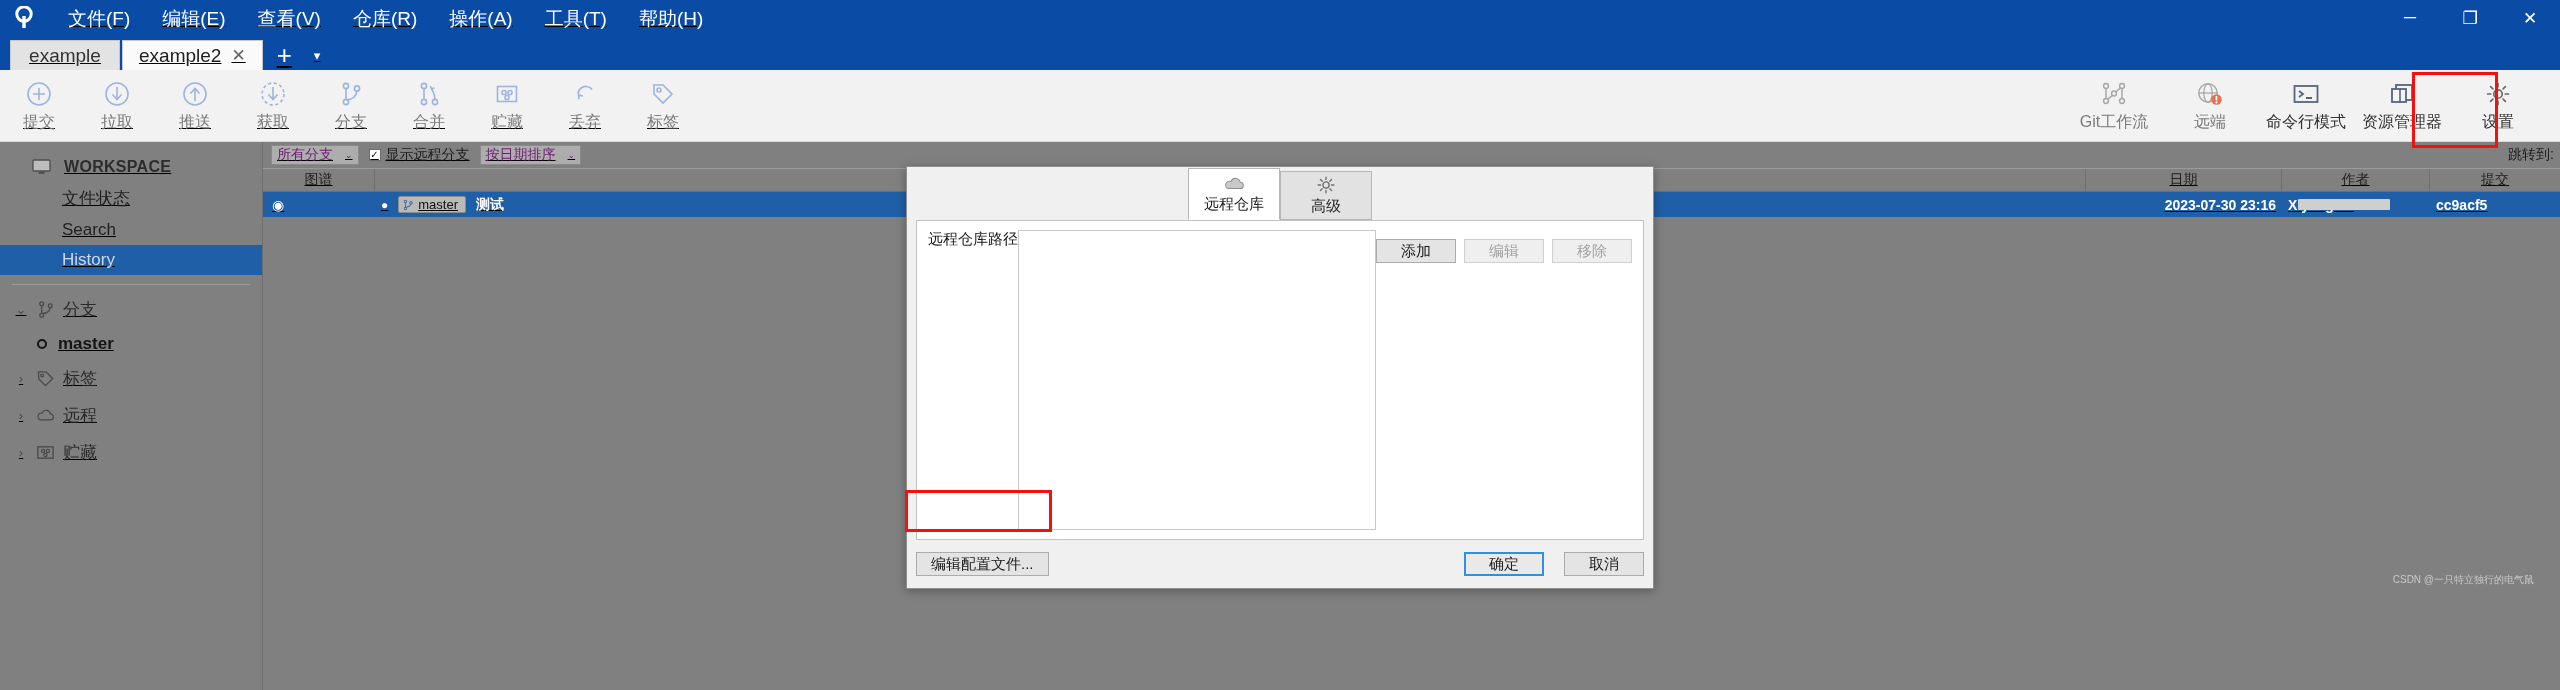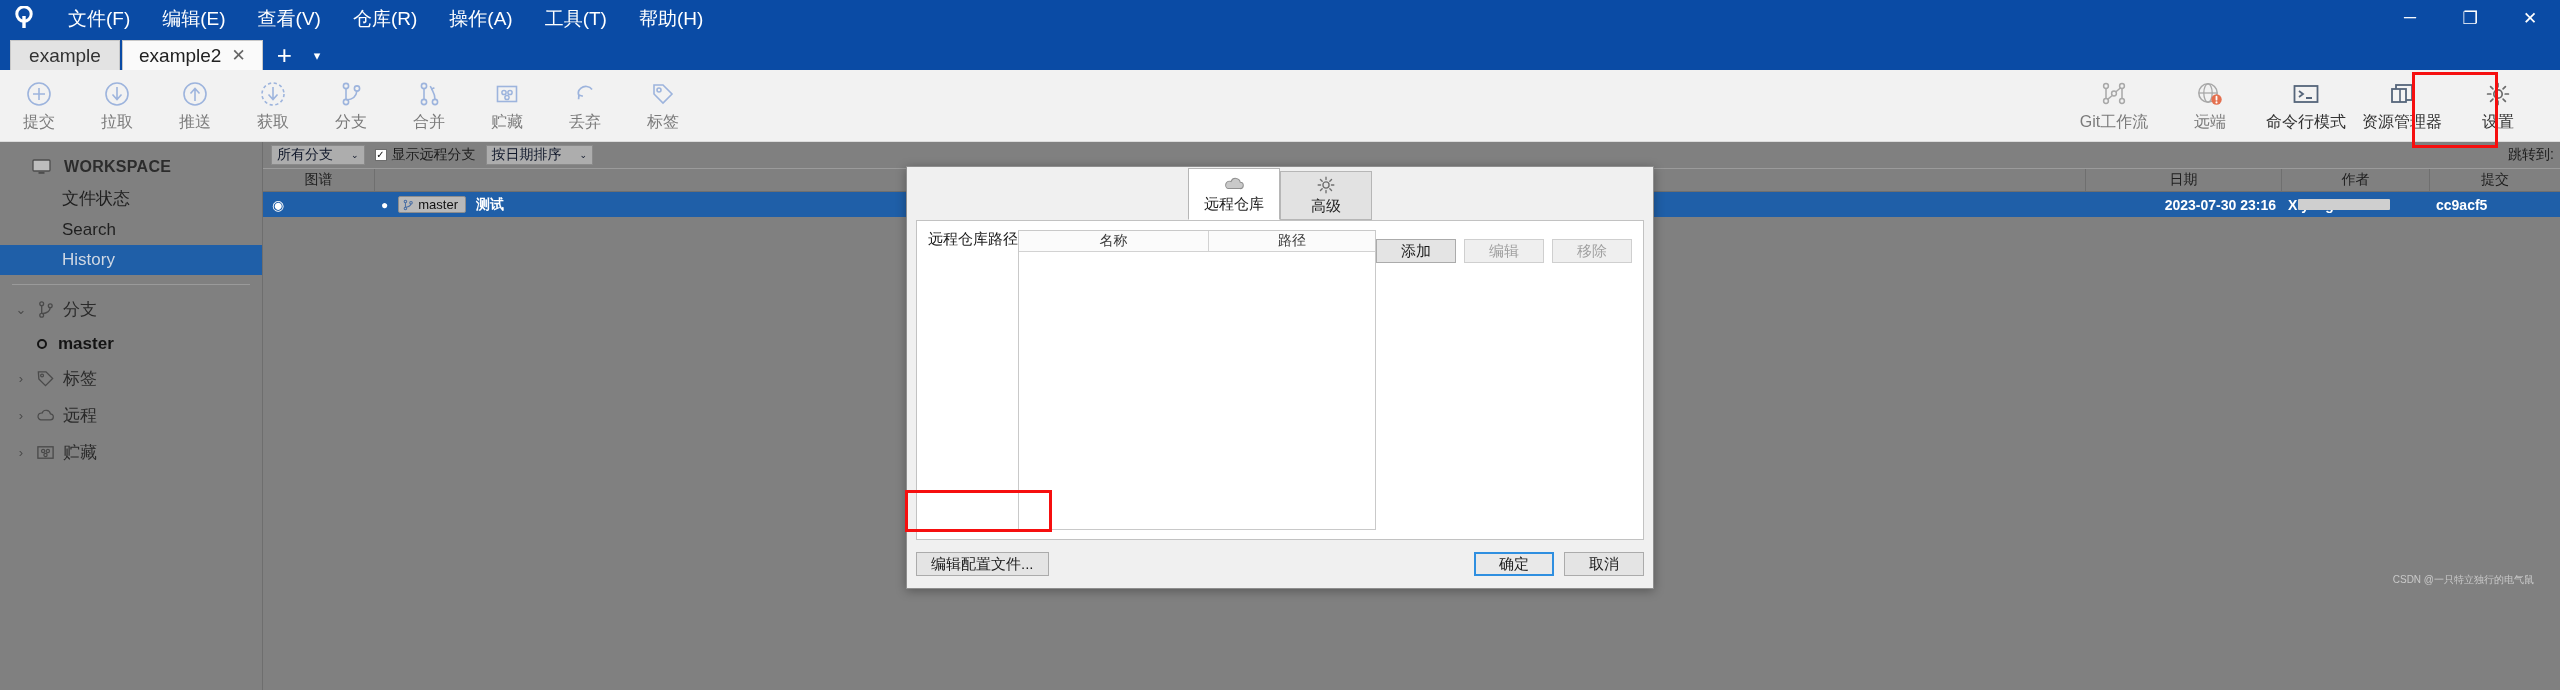--- a/index.html
+++ b/index.html
@@ -1,21 +1,21 @@
 <!DOCTYPE html>
 <html><head>
 <meta charset="utf-8">
 <style>
   * { box-sizing: border-box; margin: 0; padding: 0; }
   html, body {
     width: 2560px; height: 690px;
     font-family: "Liberation Sans", "DejaVu Sans", sans-serif;
     overflow: hidden; background: #f0f0f0;
   }
-  #app { position: relative; width: 2560px; height: 594px; }
+  #app { position: relative; width: 2560px; height: 594px; text-decoration: underline; }
 
   
   .titlebar {
     height: 36px; background: #0a4ba5; display: flex; align-items: center;
     position: relative;
   }
   .app-logo {
     width: 36px; height: 36px; display: flex; align-items: center; justify-content: center;
     margin-left: 6px;
   }
@@ -93,21 +93,21 @@
   }
 
   
   .main { flex: 1; position: relative; background: #808080; overflow: hidden; }
   .hist-toolbar {
     height: 26px; background: #808080; display: flex; align-items: center;
     gap: 10px; padding: 2px 8px; position: relative;
   }
   .combo {
     height: 20px; background: #adadad; border: 1px solid #8a8a8a; display: flex;
-    align-items: center; gap: 18px; padding: 0 5px; font-size: 14px; color: #0f172a;
+    align-items: center; gap: 12px; padding: 0 5px; font-size: 14px; color: #701a75;
   }
   .combo .cv { font-size: 9px; }
   .chk-wrap { display: flex; align-items: center; gap: 5px; font-size: 14px; color: #1c1c1c; }
   .chk {
     width: 12px; height: 12px; background: #fff; border: 1px solid #6d6d6d;
     display: flex; align-items: center; justify-content: center; font-size: 10px; color: #111;
     line-height: 1;
   }
   .jump-to {
     position: absolute; right: 6px; font-size: 14px; color: #1c1c1c; white-space: nowrap;
@@ -167,21 +167,21 @@
   .tbl-body { flex: 1; }
   .btn-row { display: flex; gap: 8px; margin-top: 9px; }
   .btn {
     min-width: 80px; height: 24px; padding: 0 14px; font-size: 15px; color: #1b1b1b;
     background: #e4e4e4; border: 1px solid #ababab; display: flex; align-items: center;
     justify-content: center; white-space: nowrap;
   }
   .btn.disabled { color: #a0a0a0; background: #efefef; border-color: #cfcfcf; }
   .btn.primary { border: 2px solid #2f8fe0; background: #e9e9e9; }
   .modal-foot {
-    height: 48px; display: flex; align-items: center; padding: 0 9px; gap: 10px;
+    height: 48px; display: flex; align-items: center; padding: 0 9px; gap: 20px;
   }
   .foot-spacer { flex: 1; }
 
   
   .redbox { position: absolute; border: 3px solid #f60f0f; pointer-events: none; }
 
   
   .watermark {
     position: absolute; right: 26px; bottom: 7px; font-size: 10px; color: #c9c9c9;
     white-space: nowrap;
@@ -536,24 +536,20 @@
             <path d="M11 2.4v2.6M11 17v2.6M2.4 11h2.6M17 11h2.6M4.9 4.9l1.9 1.9M15.2 15.2l1.9 1.9M17.1 4.9l-1.9 1.9M6.8 15.2l-1.9 1.9" stroke="#6f6f6f" stroke-width="1.5" stroke-linecap="round"></path>
           </svg>
         </span>
         <span>高级</span>
       </div>
     </div>
 
     <div class="group-box">
       <div class="gb-label">远程仓库路径</div>
       <div class="tbl">
-        <div class="tbl-head">
-          <div class="tbl-th c1">名称</div>
-          <div class="tbl-th c2">路径</div>
-        </div>
         <div class="tbl-body"></div>
       </div>
       <div class="btn-row">
         <div class="btn">添加</div>
         <div class="btn disabled">编辑</div>
         <div class="btn disabled">移除</div>
       </div>
     </div>
 
     <div class="modal-foot">

